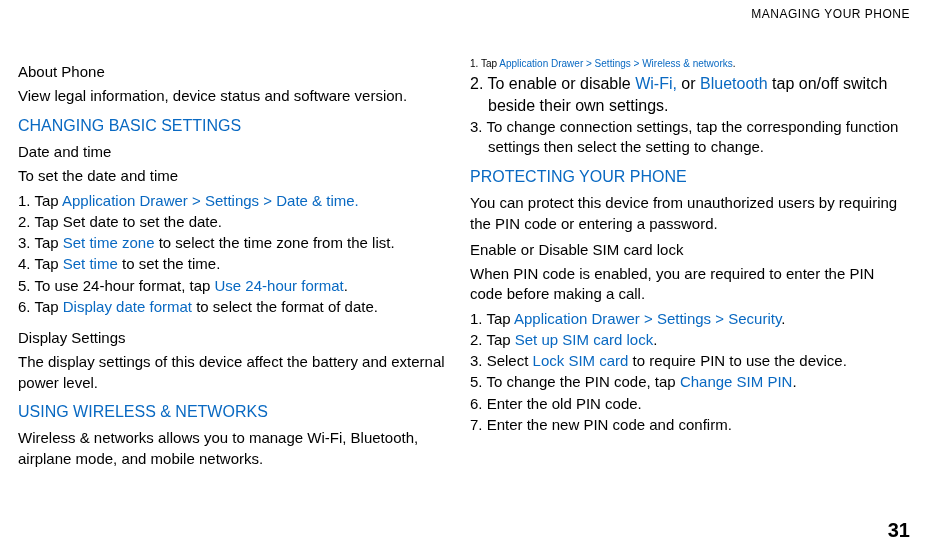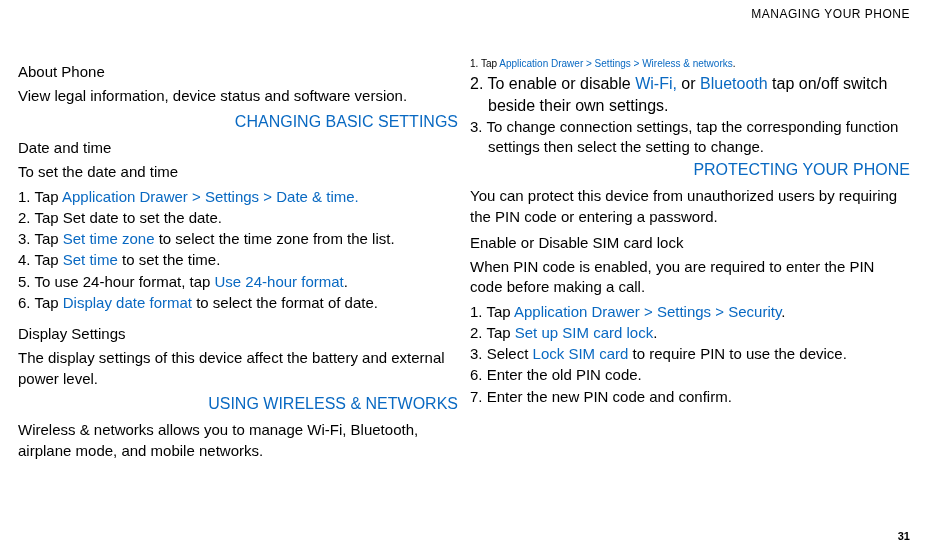--- a/index.html
+++ b/index.html
@@ -18,37 +18,36 @@
       top: 6px;
       right: 18px;
       font-size: 12px;
       letter-spacing: 0.5px;
     }
     .page-num {
       position: absolute;
       bottom: 6px;
       right: 18px;
       font-weight: bold;
-      font-size: 11px;
+      font-size: 20px;
     }
     .cols {
       display: flex;
       gap: 12px;
       padding: 56px 18px 0 18px;
     }
     .col {
       flex: 1;
       min-width: 0;
     }
     .section-title {
       color: #0969c2;
       font-size: 16px;
-      margin-top: 0;
+      margin-top: 8px;
       margin-bottom: 6px;
-      text-align: right;
     }
     .subhead {
       margin-top: 6px;
       margin-bottom: 4px;
     }
     .para {
       margin-bottom: 4px;
     }
     .list {
       list-style: none;
@@ -122,19 +121,22 @@
     <ul class="list">
       <li>
         <span>1. Tap </span><span class="link">Application Drawer &gt; Settings &gt; Security</span><span>.</span>
       </li>
       <li>
         <span>2. Tap </span><span class="link">Set up SIM card lock</span><span>.</span>
       </li>
       <li>
         <span>3. Select </span><span class="link">Lock SIM card</span><span> to require PIN to use the device.</span>
       </li>
+      <li>
+        <span>5. To change the PIN code, tap </span><span class="link">Change SIM PIN</span><span>.</span>
+      </li>
       <li>6. Enter the old PIN code.</li>
       <li>7. Enter the new PIN code and confirm.</li>
     </ul>
   </div>
 </div>
 
 <div class="page-num">31</div>
 
 </body></html>

